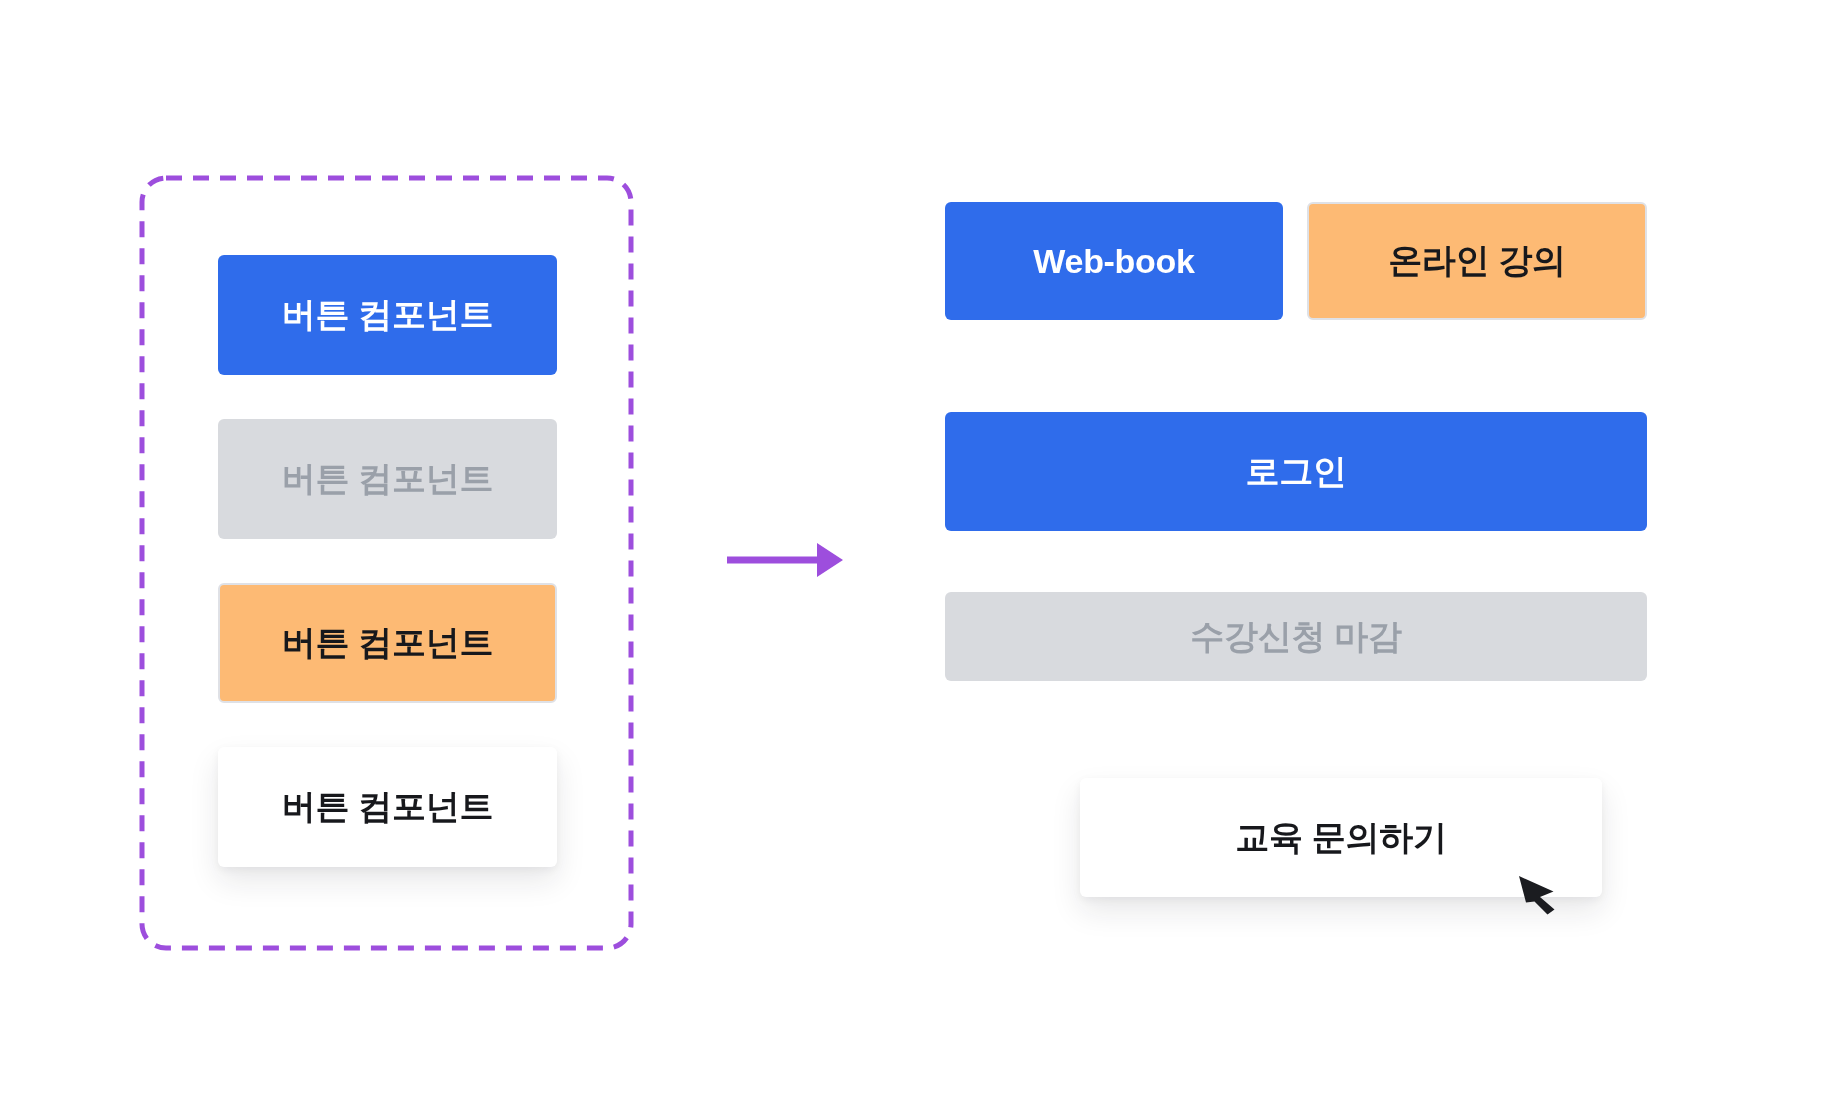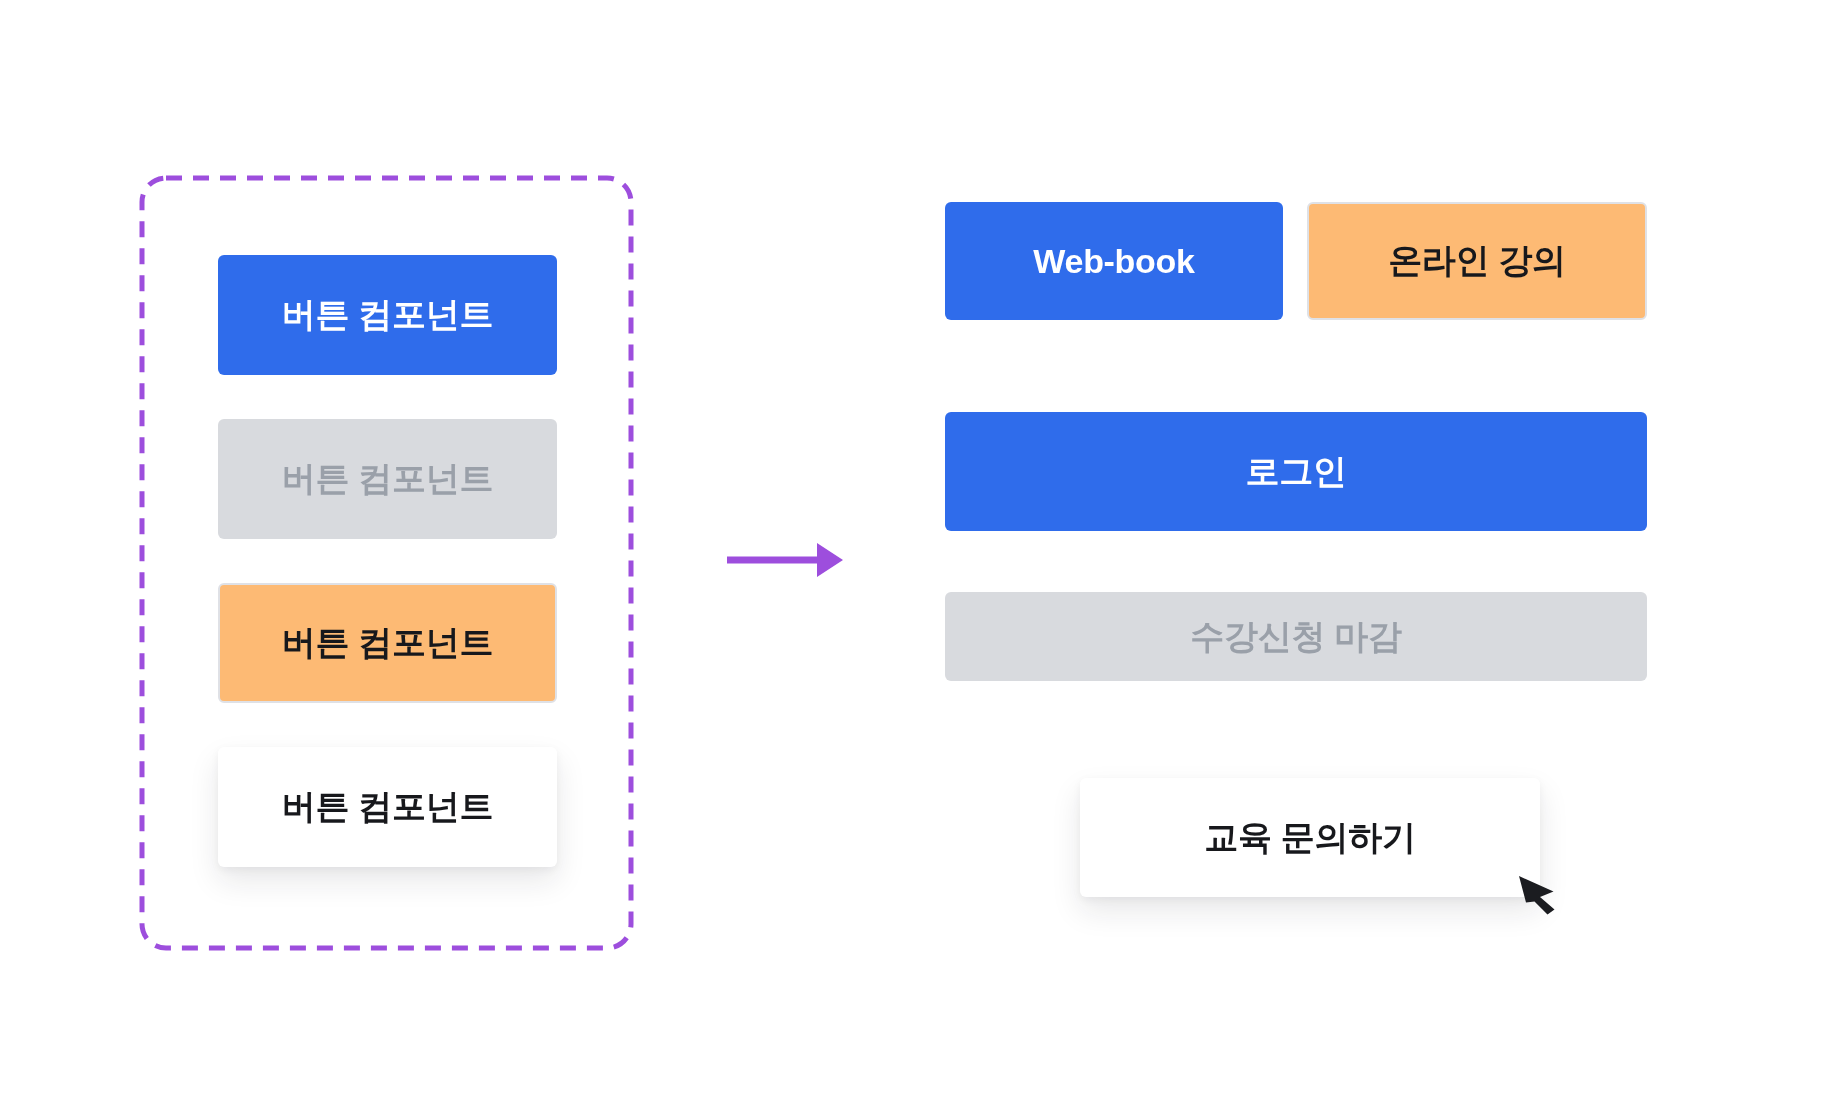--- a/index.html
+++ b/index.html
@@ -66,21 +66,21 @@
   
   .arrow { left: 724px; top: 539px; }
   .arrow line { stroke: var(--accent-purple, #9d4edd); stroke-width: 7; }
   .arrow polygon { fill: var(--accent-purple, #9d4edd); }
 
   
   .b-webbook { left: 945px;  top: 202px; width: 338px; height: 118px; }
   .b-online  { left: 1307px; top: 202px; width: 340px; height: 118px; }
   .b-login   { left: 945px;  top: 412px; width: 702px; height: 119px; }
   .b-closed  { left: 945px;  top: 592px; width: 702px; height: 89px; }
-  .b-contact { left: 1080px; top: 778px; width: 460px; height: 119px; }
+  .b-contact { left: 1080px; top: 778px; width: 522px; height: 119px; }
 
   
   .cursor { left: 1513px; top: 871px; }
   .cursor path { fill: var(--cursor-black, #1b1c20); }
 </style>
 </head>
 <body>
 
 <div class="canvas">
 

